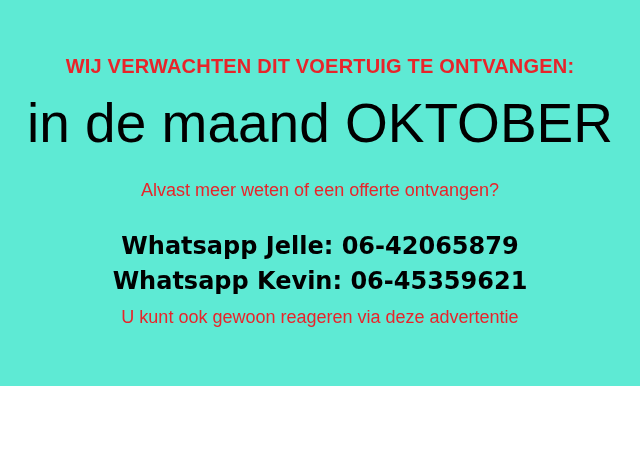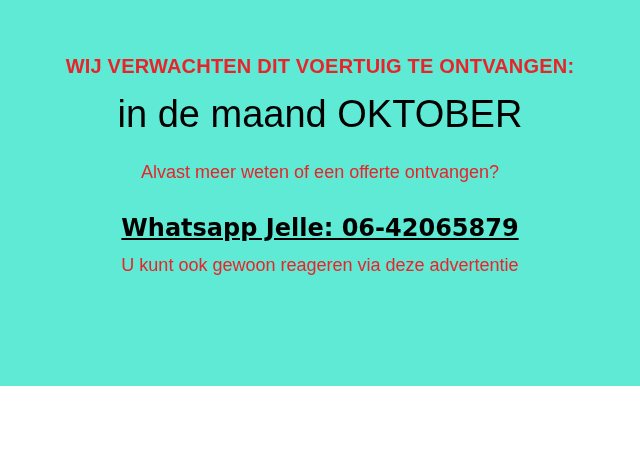--- a/index.html
+++ b/index.html
@@ -28,21 +28,21 @@
     font-size: 20px;
     font-weight: bold;
     color: #e8242a;
     letter-spacing: 0.2px;
     text-align: center;
     line-height: 1.1;
     white-space: nowrap;
   }
   .month-line {
     margin-top: 18px;
-    font-size: 38px;
+    font-size: 55px;
     font-weight: normal;
     color: #000000;
     text-align: center;
     line-height: 1.05;
     white-space: nowrap;
   }
   .sub-block {
     margin-top: 24px;
     color: #e8242a;
     font-size: 18px;
@@ -51,21 +51,20 @@
     line-height: 1.45;
   }
   .contact-block {
     margin-top: 26px;
     color: #000000;
     font-size: 24px;
     font-weight: bold;
     text-align: center;
     line-height: 1.45;
     font-family: "DejaVu Sans", sans-serif;
-    text-decoration: underline;
   }
   .contact-line {
     white-space: nowrap;
   }
   .footer-note {
     margin-top: 8px;
     color: #e8242a;
     font-size: 18px;
     text-align: center;
     line-height: 1.3;
@@ -80,17 +79,18 @@
   <div class="headline">WIJ VERWACHTEN DIT VOERTUIG TE ONTVANGEN:</div>
 
   <div class="month-line">in de maand OKTOBER</div>
 
   <div class="sub-block">
     <div>Alvast meer weten of een offerte ontvangen?</div>
   </div>
 
   <div class="contact-block">
     <div class="contact-line">Whatsapp Jelle: 06-42065879</div>
+    <div class="contact-line">Whatsapp Kevin: 06-45359621</div>
   </div>
 
   <div class="footer-note">U kunt ook gewoon reageren via deze advertentie</div>
 
 </div>
 
 </body></html>

